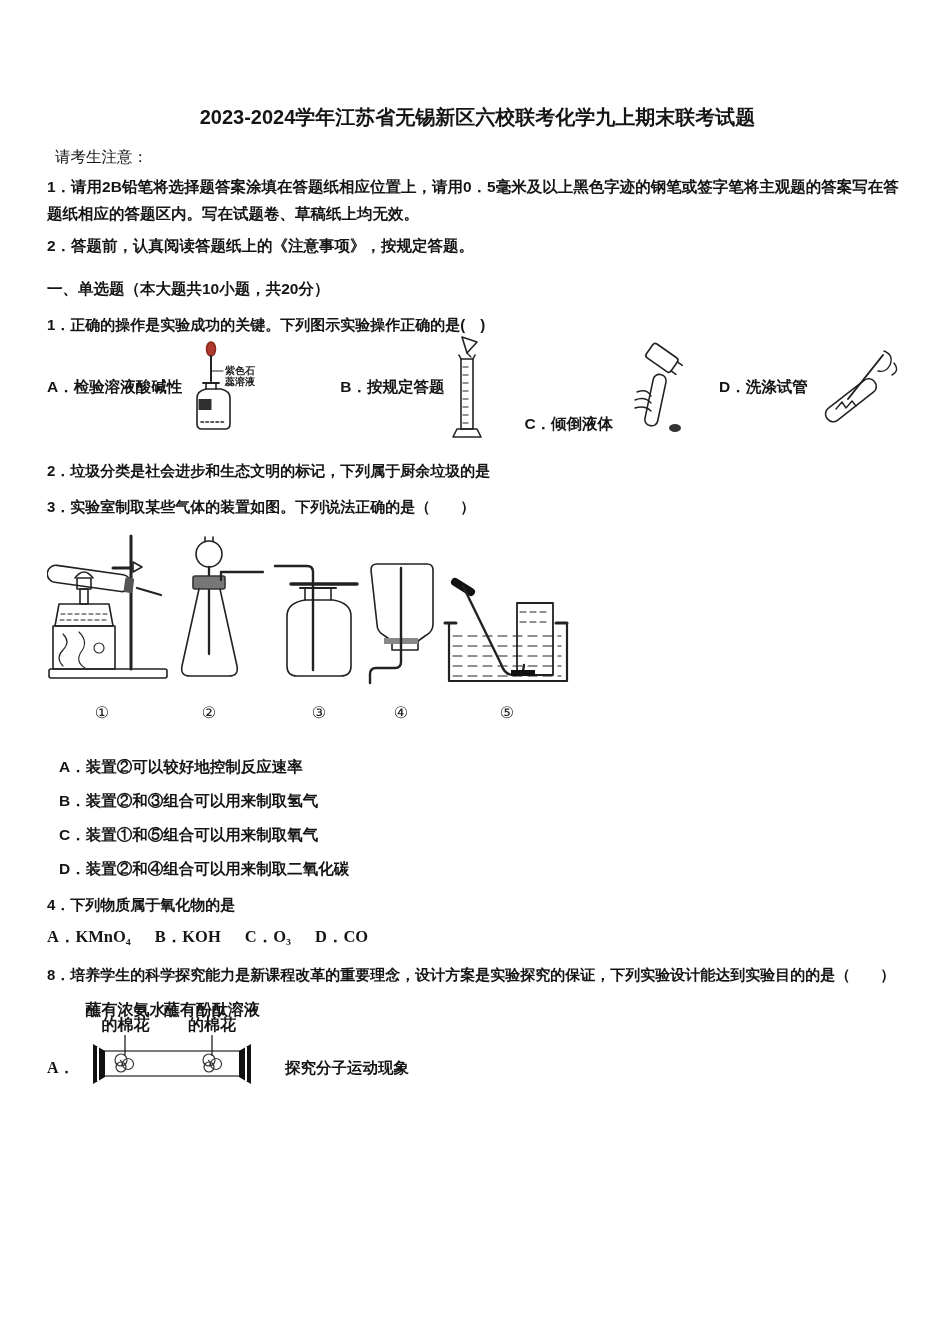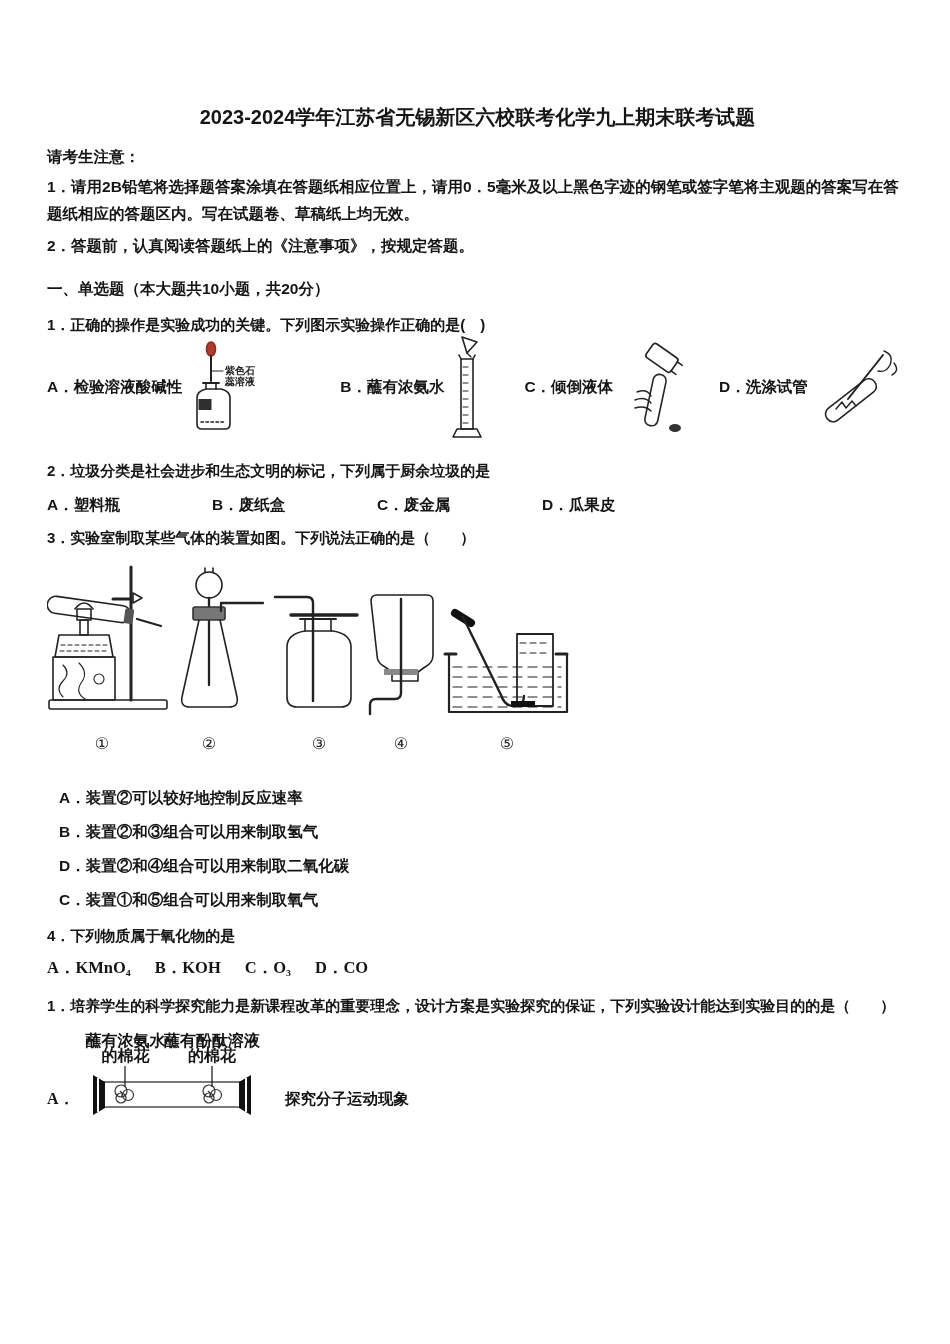--- a/index.html
+++ b/index.html
@@ -3,36 +3,36 @@
 <meta charset="utf-8">
 <style>
   * { box-sizing: border-box; }
   body { margin: 0; background: #ffffff; }
   .page {
     width: 950px; height: 1344px; background: #fff;
     color: #151515; font-family: "Liberation Sans", sans-serif;
     padding: 0 42px 0 47px; overflow: hidden; position: relative; border-radius: 25px;
   }
   .title { margin: 0; padding-top: 104px; font-size: 20px; font-weight: bold; text-align: center; }
-  .notice-h { margin: 16px 0 0; font-size: 15.5px; font-weight: bold; }
+  .notice-h { margin: 16px 8px 0; font-size: 15.5px; font-weight: normal; }
   .body-p { margin: 5px 0 0; font-size: 15.5px; line-height: 27px; font-weight: 600; }
   .section-h { margin: 20px 0 8px; font-size: 15.5px; font-weight: bold; }
   .stem { margin: 12px 0 0; font-size: 15px; line-height: 26px; font-weight: 700; }
   .mt24 { margin-top: 24px; }
   .mt10 { margin-top: 10px; }
 
   svg { display: block; }
   .lineart { stroke: #222; fill: none; stroke-width: 1.6; stroke-linecap: round; stroke-linejoin: round; }
 
   
   .q1-row { display: flex; align-items: center; margin-top: 2px; height: 94px; }
   .q1-opt { display: flex; align-items: center; }
   .opt-label { font-size: 15.5px; font-weight: 600; white-space: nowrap; }
   .q1-opt.ob { margin-left: 58px; }
-  .q1-opt.oc { margin-left: 34px; }
+  .q1-opt.oc { margin-left: 34px; align-items: flex-end; }
   .q1-opt.od { margin-left: 24px; }
   .figlab { font-size: 10px; fill: #222; stroke: none; font-weight: 600; }
 
   
   .opt-row { margin-top: 10px; font-size: 15.5px; font-weight: 600; line-height: 21px; }
   .opt-row .cell { display: inline-block; width: 165px; }
   .opt-row .cell:last-child { width: auto; }
 
   
   .fig3 { margin-top: 8px; }
@@ -80,21 +80,21 @@
         <text x="43" y="44" class="figlab">蕊溶液</text>
         <line x1="21" y1="42" x2="37" y2="42" stroke-width="1.8"></line>
         <line x1="24" y1="42" x2="24" y2="48"></line>
           <line x1="34" y1="42" x2="34" y2="48"></line>
         <path d="M24,48 q-9,2 -9,9 v26 q0,5 5,5 h23 q5,0 5,-5 v-26 q0,-7 -9,-9 z"></path>
         <rect x="16.5" y="58" width="13" height="11" fill="#2f2f2f" stroke="none"></rect>
         <line x1="19" y1="81" x2="44" y2="81" stroke-dasharray="2.5 2.5"></line>
       </svg>
     </div>
     <div class="q1-opt ob">
-      <span class="opt-label">B．蘸有浓氨水</span>
+      <span class="opt-label">B．按规定答题</span>
       <svg width="46" height="104" viewBox="0 0 46 104" class="lineart">
         <path d="M18,2 l15,5 -10,11 z"></path>
         <line x1="23" y1="18" x2="27" y2="22" stroke-width="1.2"></line>
         <line x1="17" y1="24" x2="15" y2="20"></line>
           <line x1="29" y1="24" x2="31" y2="20"></line>
         <rect x="17" y="24" width="12" height="70"></rect>
         <line x1="19" y1="32" x2="24" y2="32" stroke-width="1"></line>
           <line x1="19" y1="40" x2="24" y2="40" stroke-width="1"></line>
         <line x1="19" y1="48" x2="24" y2="48" stroke-width="1"></line>
           <line x1="19" y1="56" x2="24" y2="56" stroke-width="1"></line>
@@ -127,23 +127,20 @@
           <rect x="12" y="48" width="60" height="15" rx="7"></rect>
         </g>
         <line x1="75" y1="12" x2="40" y2="56" stroke-width="2"></line>
         <path d="M28,66 l6,-7 l4,6 l6,-7 l4,5" stroke-width="1.4"></path>
         <path d="M76,8 q10,4 6,14 q-4,8 -12,6 M86,20 q6,8 -2,12" stroke-width="1.4"></path>
       </svg>
     </div>
   </div>
 
   <p class="stem mt24">2．垃圾分类是社会进步和生态文明的标记，下列属于厨余垃圾的是</p>
-  <div class="opt-row">
-    <span class="cell">A．塑料瓶</span><span class="cell">B．废纸盒</span><span class="cell">C．废金属</span><span class="cell">D．瓜果皮</span>
-  </div>
 
   <p class="stem mt10">3．实验室制取某些气体的装置如图。下列说法正确的是（　　）</p>
   <div class="fig3">
     <svg width="545" height="196" viewBox="0 0 545 196" class="lineart">
 
       <g>
         <rect x="2" y="141" width="118" height="9" rx="2"></rect>
         <line x1="84" y1="8" x2="84" y2="141" stroke-width="3"></line>
         <line x1="66" y1="40" x2="84" y2="40" stroke-width="3"></line>
         <path d="M86,34 l9,5 l-9,5 z"></path>
@@ -206,30 +203,30 @@
       <text x="55" y="190" text-anchor="middle" class="circled">①</text>
       <text x="162" y="190" text-anchor="middle" class="circled">②</text>
       <text x="272" y="190" text-anchor="middle" class="circled">③</text>
       <text x="354" y="190" text-anchor="middle" class="circled">④</text>
       <text x="460" y="190" text-anchor="middle" class="circled">⑤</text>
     </svg>
   </div>
   <div class="q3-opts">
     <p class="opt-line">A．装置②可以较好地控制反应速率</p>
     <p class="opt-line">B．装置②和③组合可以用来制取氢气</p>
+    <p class="opt-line">C．装置①和⑤组合可以用来制取氧气</p>
     <p class="opt-line">D．装置②和④组合可以用来制取二氧化碳</p>
-    <p class="opt-line">C．装置①和⑤组合可以用来制取氧气</p>
   </div>
 
   <p class="stem mt10">4．下列物质属于氧化物的是</p>
   <div class="q4-row">
     <span class="cell">A．KMnO₄</span><span class="cell">B．KOH</span><span class="cell">C．O₃</span><span class="cell">D．CO</span>
   </div>
 
-  <p class="stem q5stem">1．培养学生的科学探究能力是新课程改革的重要理念，设计方案是实验探究的保证，下列实验设计能达到实验目的的是（　　）</p>
+  <p class="stem q5stem">8．培养学生的科学探究能力是新课程改革的重要理念，设计方案是实验探究的保证，下列实验设计能达到实验目的的是（　　）</p>
   <div class="q5-row">
     <span class="q5-letter">A．</span>
     <div class="q5-fig">
       <div class="q5-label l">
         <div>蘸有浓氨水</div>
         <div>的棉花</div>
       </div>
       <div class="q5-label r">
         <div>蘸有酚酞溶液</div>
         <div>的棉花</div>

